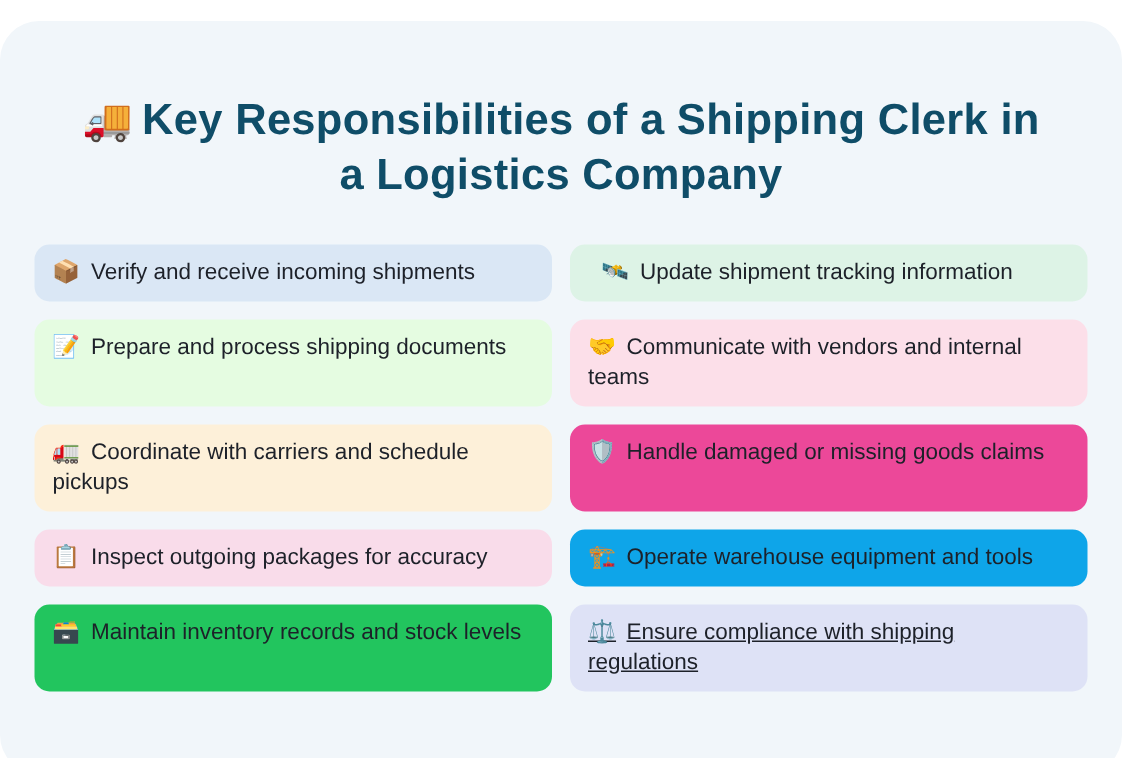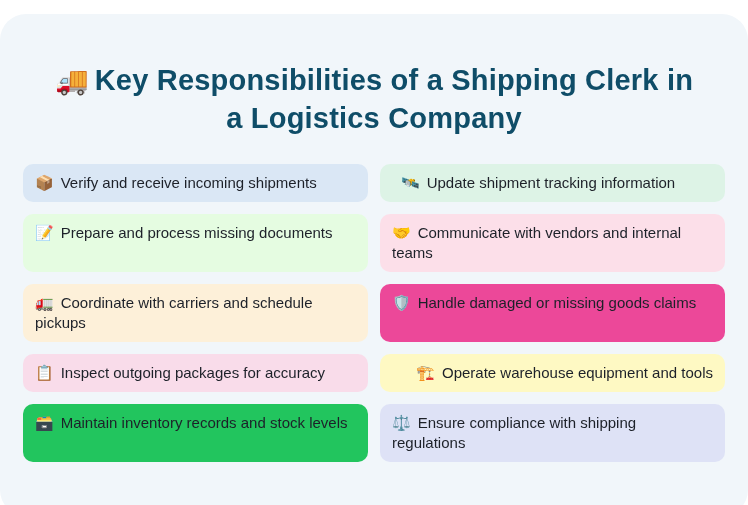--- a/index.html
+++ b/index.html
@@ -53,22 +53,22 @@
 </head>
 <body>
 
 <div class="container">
   <h1 class="title">
     <span class="title-emoji">🚚</span><span>Key Responsibilities of a Shipping Clerk in a Logistics Company</span>
   </h1>
   <div class="grid">
       <div class="card" style="background: rgb(218, 231, 245);"><span class="card-emoji">📦</span><span>Verify and receive incoming shipments</span></div>
       <div class="card" style="background: rgb(221, 243, 230); padding-left: 21px;"><span class="card-emoji">🛰️</span><span>Update shipment tracking information</span></div>
-      <div class="card" style="background: rgb(229, 252, 225);"><span class="card-emoji">📝</span><span>Prepare and process missing documents</span></div>
+      <div class="card" style="background: rgb(229, 252, 225);"><span class="card-emoji">📝</span><span>Prepare and process shipping documents</span></div>
       <div class="card" style="background: rgb(252, 223, 233);"><span class="card-emoji">🤝</span><span>Communicate with vendors and internal teams</span></div>
       <div class="card" style="background: rgb(253, 240, 217);"><span class="card-emoji">🚛</span><span>Coordinate with carriers and schedule pickups</span></div>
       <div class="card" style="background: #ec4899;"><span class="card-emoji">🛡️</span><span>Handle damaged or missing goods claims</span></div>
       <div class="card" style="background: rgb(249, 220, 234);"><span class="card-emoji">📋</span><span>Inspect outgoing packages for accuracy</span></div>
-      <div class="card" style="background: #fef9c3; text-align: right;"><span class="card-emoji">🏗️</span><span>Operate warehouse equipment and tools</span></div>
+      <div class="card" style="background: #0ea5e9;"><span class="card-emoji">🏗️</span><span>Operate warehouse equipment and tools</span></div>
       <div class="card" style="background: #22c55e;"><span class="card-emoji">🗃️</span><span>Maintain inventory records and stock levels</span></div>
-      <div class="card" style="background: rgb(222, 226, 246);"><span class="card-emoji">⚖️</span><span>Ensure compliance with shipping regulations</span></div>
+      <div class="card" style="background: rgb(222, 226, 246); text-decoration: underline;"><span class="card-emoji">⚖️</span><span>Ensure compliance with shipping regulations</span></div>
     </div>
 </div>
 
 </body></html>

